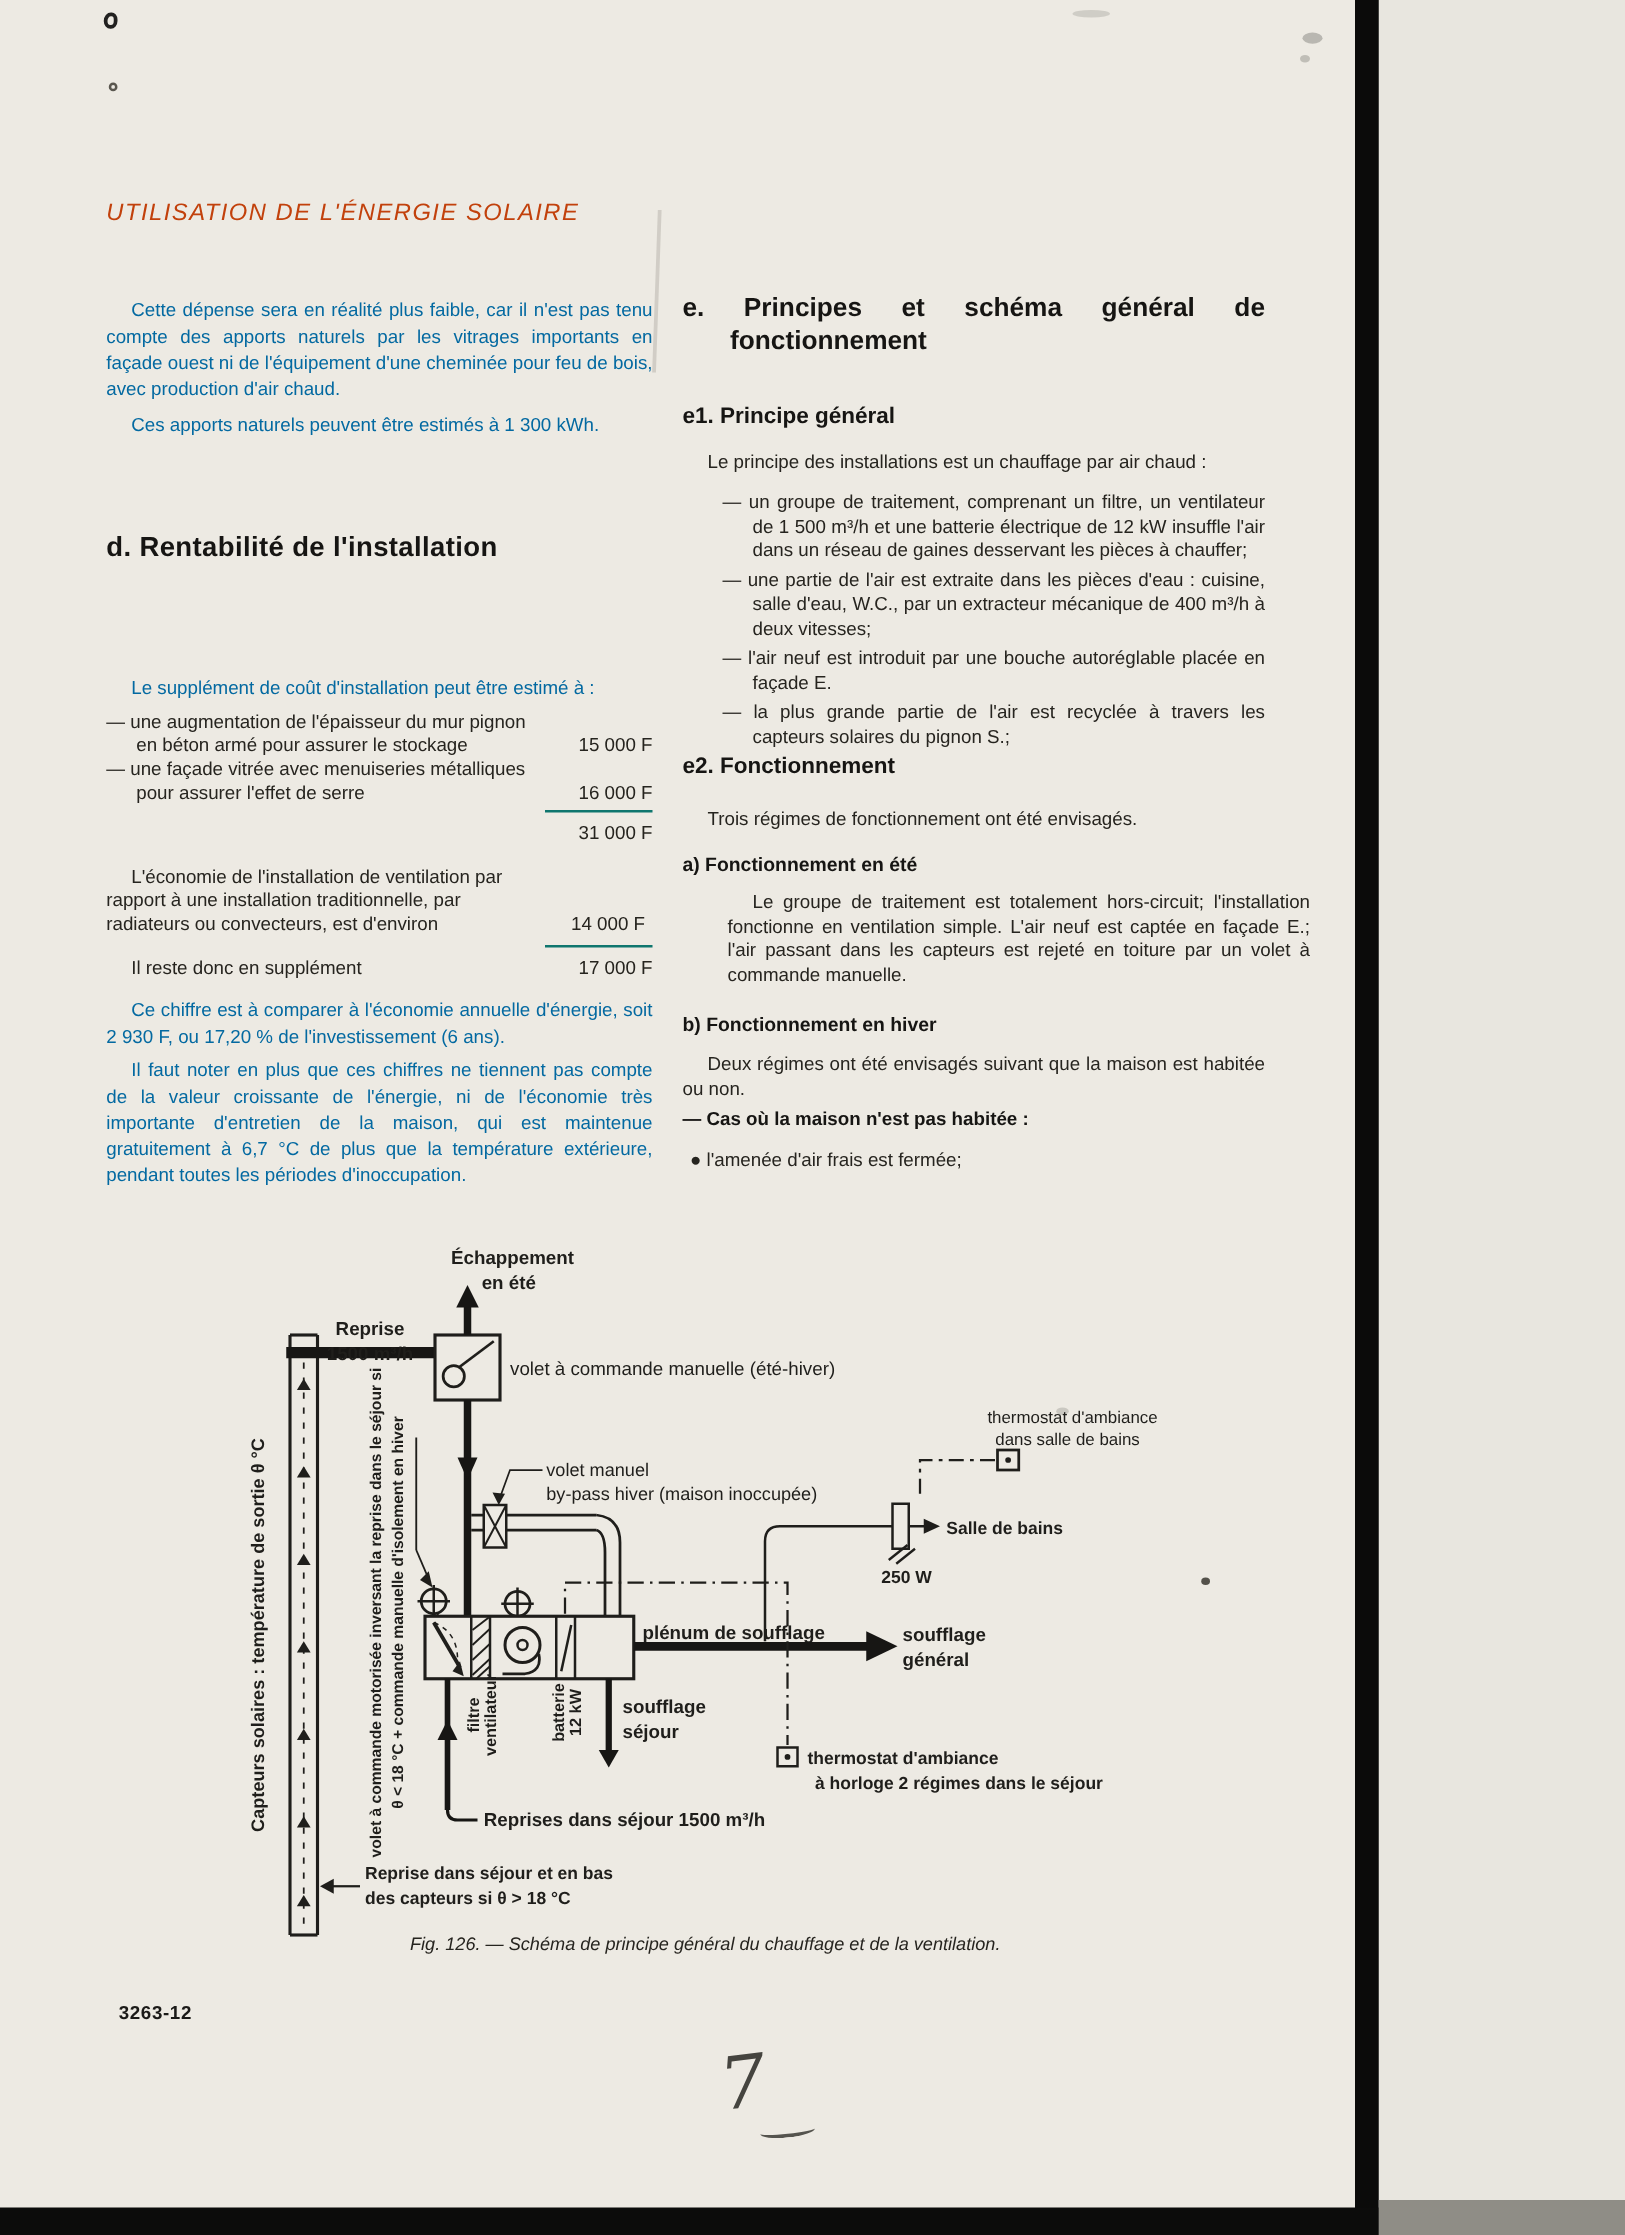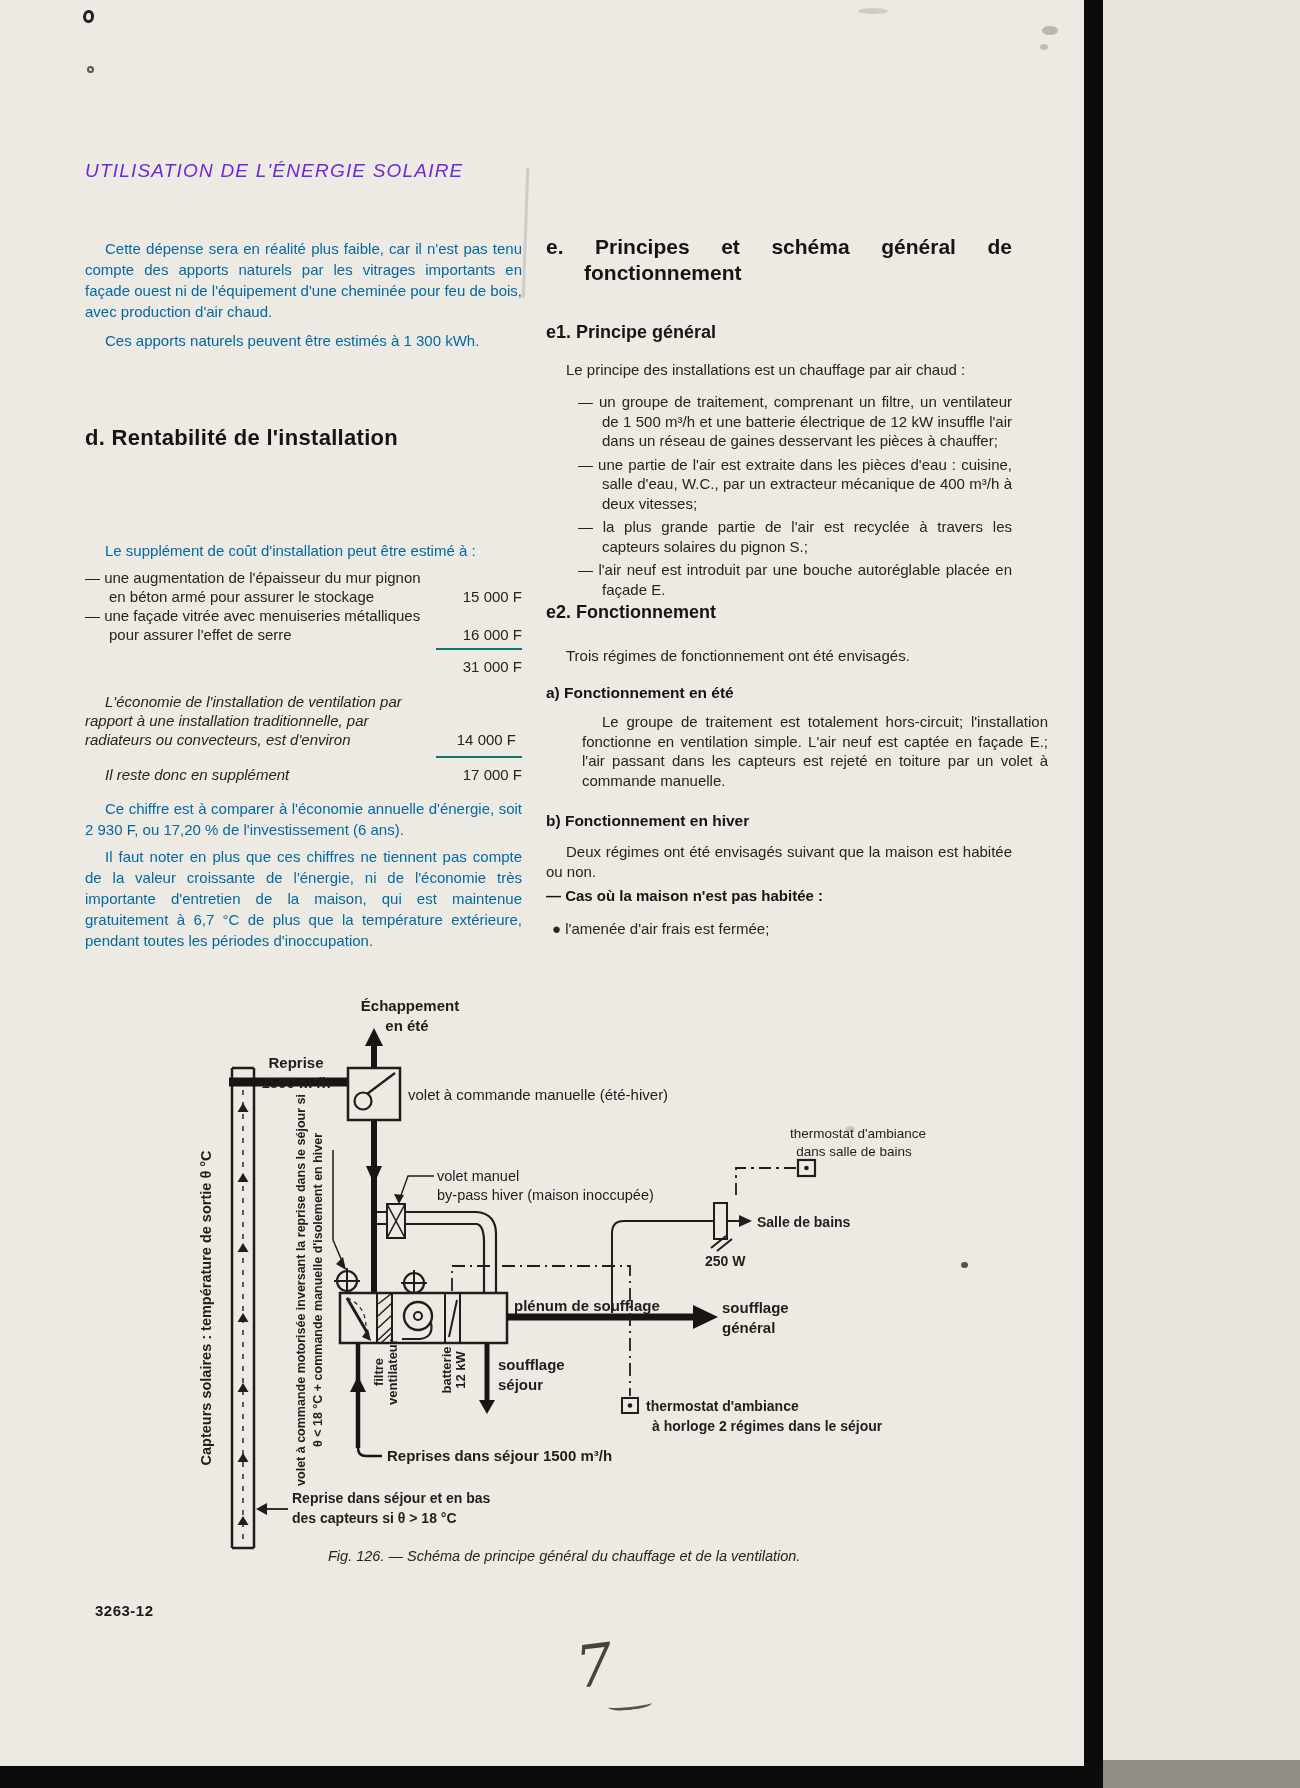--- a/index.html
+++ b/index.html
@@ -4,32 +4,32 @@
 <style>
   html,body{margin:0;padding:0;background:#d8d5ce;}
   .page{
     position:relative;width:1300px;height:1788px;margin:0 auto;
     background:#edeae3;
     font-family:"Liberation Sans",sans-serif;color:#26241f;overflow:hidden;
   }
   .page *{box-sizing:border-box;}
   .abs{position:absolute;}
   
-  .doc-title{left:85px;top:160px;font-size:19px;font-style:italic;letter-spacing:1.2px;color:#6d28d9;white-space:nowrap;text-align:center;}
+  .doc-title{left:85px;top:160px;font-size:19px;font-style:italic;letter-spacing:1.2px;color:#c2410c;white-space:nowrap;text-align:center;}
   .body-block{width:437px;font-size:15px;line-height:21px;text-align:justify;color:#0369a1;}
   .rcol{width:466px;font-size:15px;line-height:19.5px;text-align:justify;color:#26241f;}
   .indent{text-indent:20px;}
   .h-big{font-size:22px;font-weight:bold;color:#161513;letter-spacing:.3px;white-space:nowrap;}
   .h-e{font-size:21px;font-weight:bold;color:#161513;line-height:26px;width:466px;text-align:justify;padding-left:38px;text-indent:-38px;}
   .h-mid{font-size:18px;font-weight:bold;color:#161513;white-space:nowrap;}
   .h-sub{font-size:15.5px;font-weight:bold;color:#161513;white-space:nowrap;}
   .dash-item{padding-left:24px;text-indent:-24px;margin-bottom:4px;margin-left:32px;}
   .cost-row{display:flex;align-items:flex-end;width:437px;font-size:15px;line-height:19px;}
   .cost-text{flex:1;padding-left:24px;text-indent:-24px;text-align:left;}
-  .cost-text.noindent{padding-left:0;text-indent:20px;font-style:italic;}
+  .cost-text.noindent{padding-left:0;text-indent:20px;}
   .amt{width:86px;text-align:right;white-space:nowrap;}
   .amt.ruled{border-top:2px solid #0f766e;padding-top:7px;}
   .fig-caption{left:328px;top:1548px;font-size:14.5px;font-style:italic;color:#26241f;white-space:nowrap;}
   .doc-code{left:95px;top:1602px;font-size:15px;font-weight:bold;letter-spacing:.5px;color:#1b1a18;}
   .hand-seven{left:576px;top:1632px;font-family:"DejaVu Serif",serif;font-style:italic;font-size:58px;color:#45443f;transform:rotate(-7deg);}
   .seven-squiggle{left:608px;top:1700px;width:44px;height:10px;border-bottom:3px solid #55544e;border-radius:50%;transform:rotate(-6deg);}
   
   .strip-right{left:1084px;top:0;width:19px;height:1788px;background:#0b0b0a;}
   .margin-right{left:1103px;top:0;width:197px;height:1788px;background:#e8e6df;}
   .strip-bottom{left:0;top:1766px;width:1103px;height:22px;background:#0c0c0b;}
@@ -100,22 +100,22 @@
   <div class="abs body-block indent" style="left:85px;top:846px;">Il faut noter en plus que ces chiffres ne tiennent pas compte de la valeur croissante de l'énergie, ni de l'économie très importante d'entretien de la maison, qui est maintenue gratuitement à 6,7 °C de plus que la température extérieure, pendant toutes les périodes d'inoccupation.</div>
 
   <div class="abs h-e" style="left:546px;top:234px;">e. Principes et schéma général de fonctionnement</div>
 
   <div class="abs h-mid" style="left:546px;top:322px;">e1. Principe général</div>
   <div class="abs rcol indent" style="left:546px;top:360px;">Le principe des installations est un chauffage par air chaud :</div>
 
   <div class="abs rcol" style="left:546px;top:392px;">
     <div class="dash-item">— un groupe de traitement, comprenant un filtre, un ventilateur de 1 500 m³/h et une batterie électrique de 12 kW insuffle l'air dans un réseau de gaines desservant les pièces à chauffer;</div>
     <div class="dash-item">— une partie de l'air est extraite dans les pièces d'eau : cuisine, salle d'eau, W.C., par un extracteur mécanique de 400 m³/h à deux vitesses;</div>
+    <div class="dash-item">— l'air neuf est introduit par une bouche autoréglable placée en façade E.</div>
     <div class="dash-item">— la plus grande partie de l'air est recyclée à travers les capteurs solaires du pignon S.;</div>
-    <div class="dash-item">— l'air neuf est introduit par une bouche autoréglable placée en façade E.</div>
   </div>
 
   <div class="abs h-mid" style="left:546px;top:602px;">e2. Fonctionnement</div>
   <div class="abs rcol indent" style="left:546px;top:646px;">Trois régimes de fonctionnement ont été envisagés.</div>
 
   <div class="abs h-sub" style="left:546px;top:684px;">a) Fonctionnement en été</div>
   <div class="abs rcol indent" style="left:538px;top:712px;margin-left:44px;">Le groupe de traitement est totalement hors-circuit; l'installation fonctionne en ventilation simple. L'air neuf est captée en façade E.; l'air passant dans les capteurs est rejeté en toiture par un volet à commande manuelle.</div>
 
   <div class="abs h-sub" style="left:546px;top:812px;">b) Fonctionnement en hiver</div>
   <div class="abs rcol indent" style="left:546px;top:842px;">Deux régimes ont été envisagés suivant que la maison est habitée ou non.</div>

